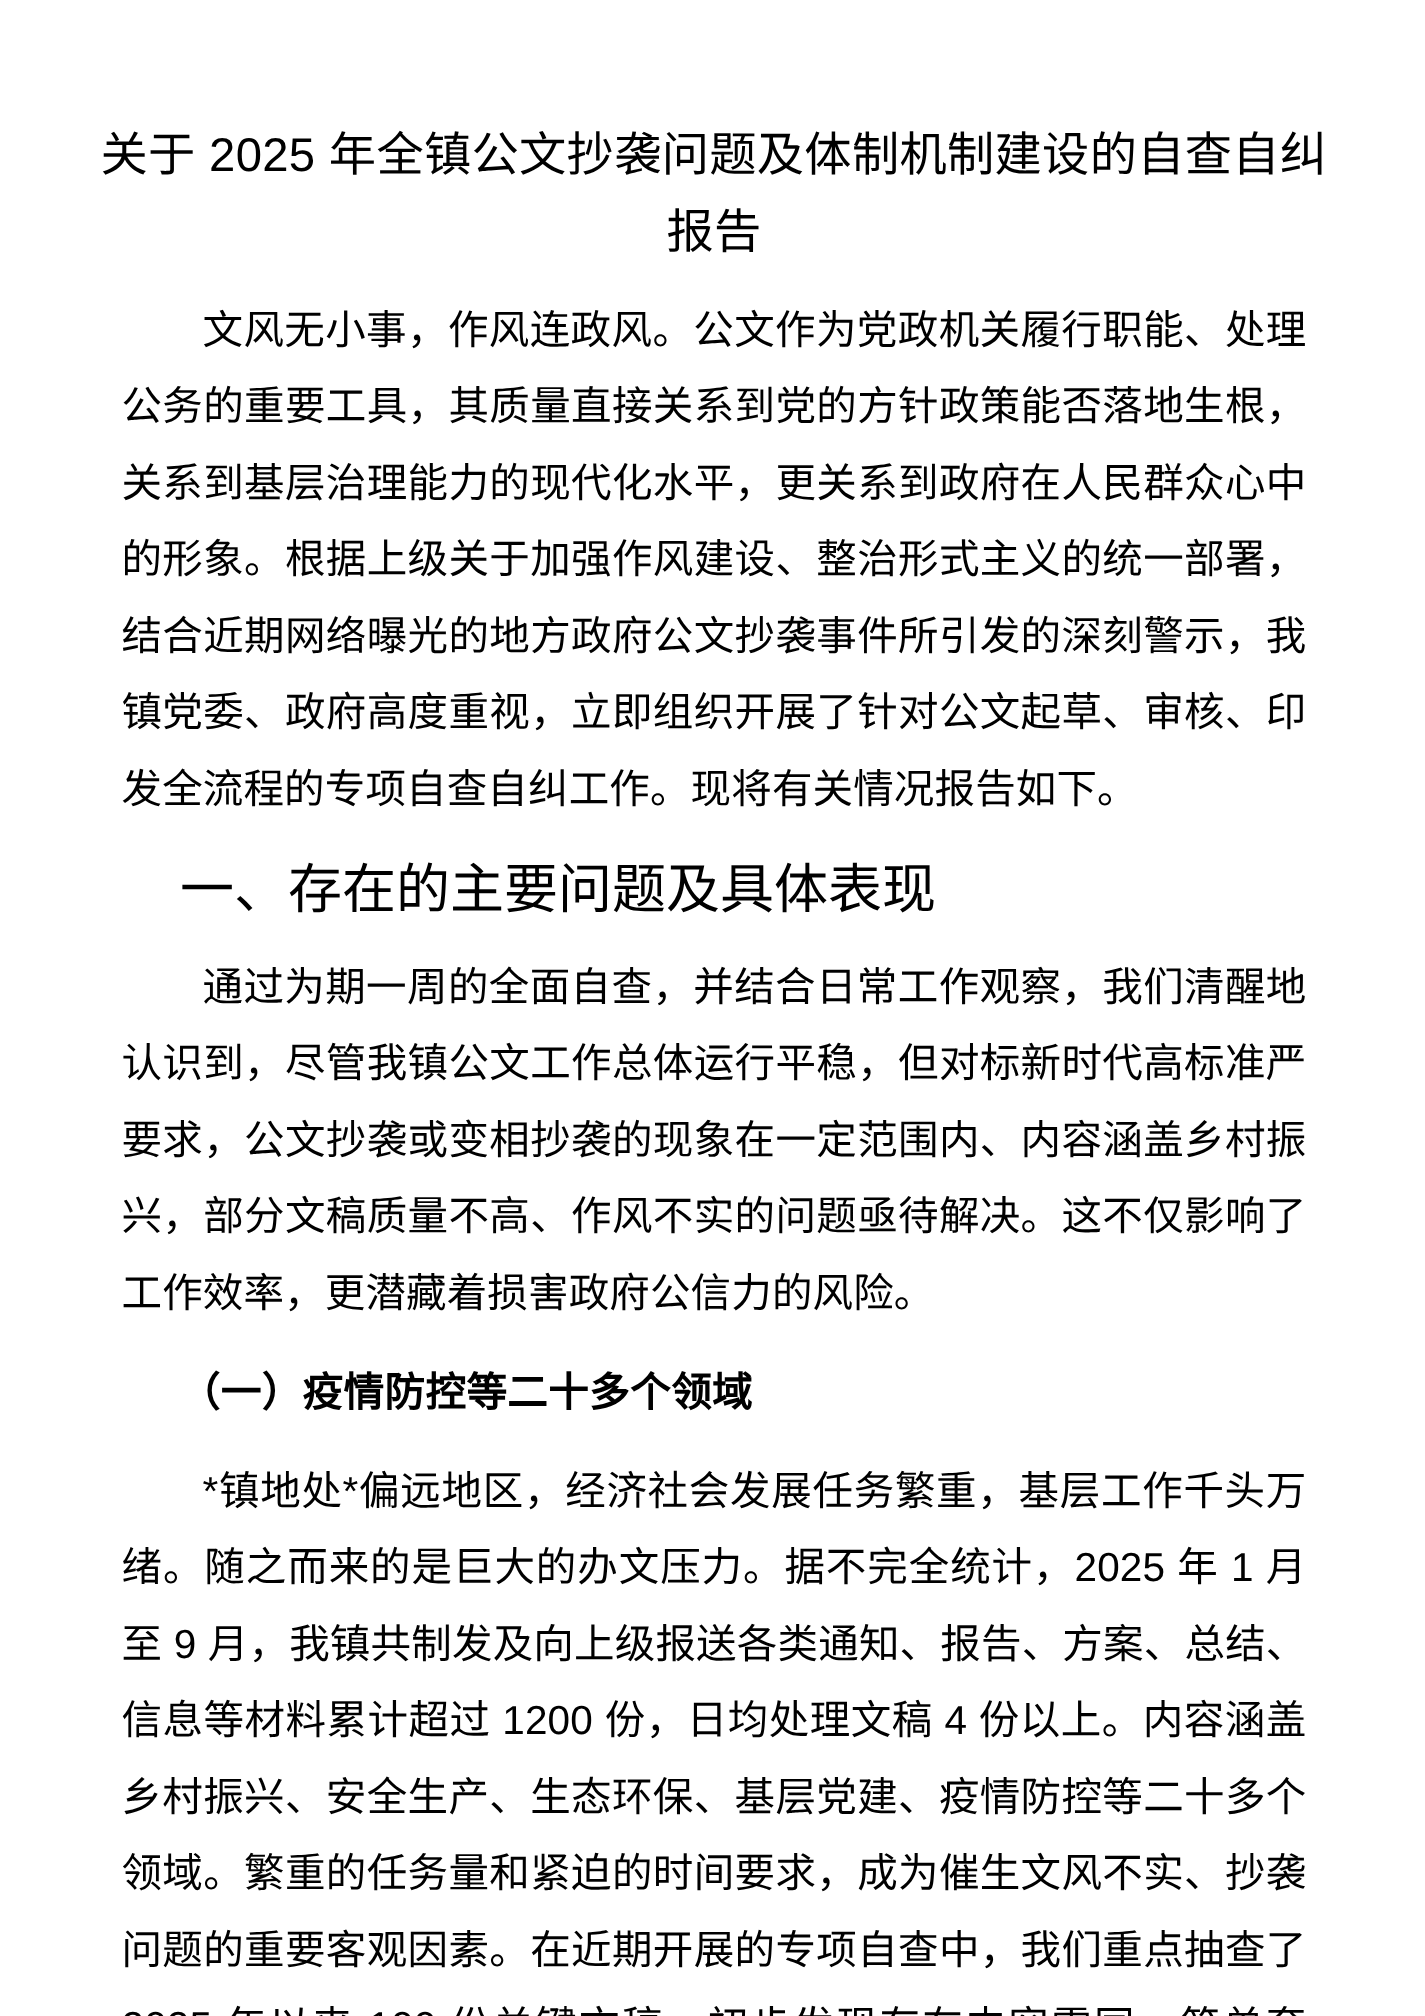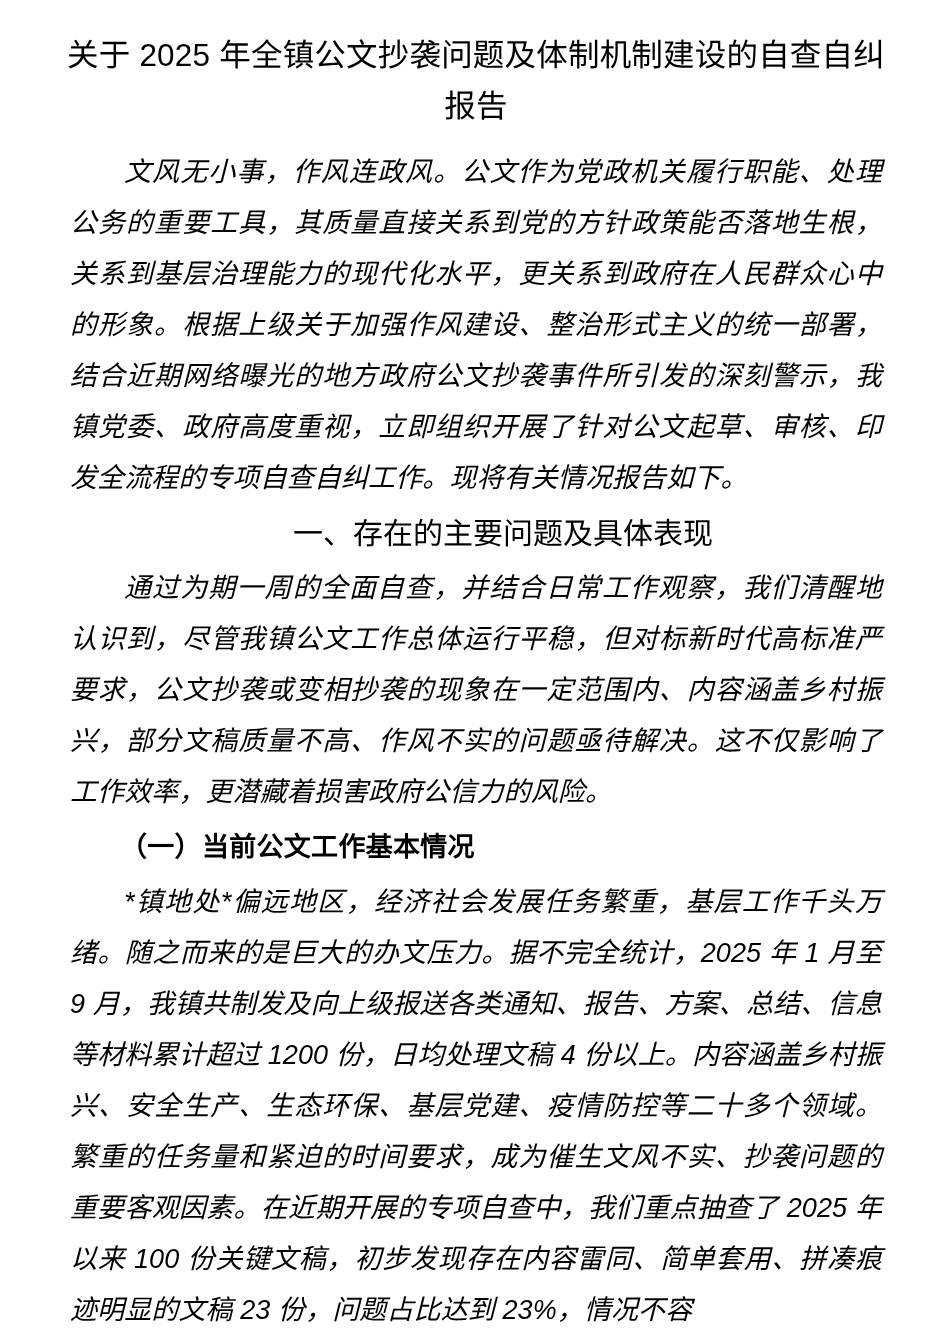--- a/index.html
+++ b/index.html
@@ -27,47 +27,45 @@
     top: 0;
     width: 820px;
   }
   .doc-title {
     font-size: 31.5px;
     line-height: 51px;
     font-weight: 400;
     text-align: center;
     letter-spacing: 0.2px;
     margin: 0;
-    padding-top: 30px;
+    padding-top: 78px;
     word-break: break-all;
   }
   .para {
     font-size: 27px;
     line-height: 51px;
     font-weight: 400;
     text-align: justify;
     text-align-last: left;
     text-justify: inter-character;
-    margin: 4px;
+    margin: 15px;
     text-indent: 54px;
     word-break: break-all;
     letter-spacing: 0.1px;
-    font-style: italic;
   }
   .para.first-body {
     margin-top: 15px;
   }
   .heading-num {
-    font-size: 30px;
+    font-size: 36px;
     line-height: 51px;
     font-weight: 400;
     margin: 0;
     text-indent: 54px;
     word-break: break-all;
-    text-align: center;
   }
   .heading-sub {
     font-size: 27px;
     line-height: 51px;
     font-weight: 700;
     margin: 0;
     text-indent: 54px;
     word-break: break-all;
     letter-spacing: 0.3px;
   }
@@ -79,18 +77,18 @@
   <div class="content">
 
     <h1 class="doc-title">关于 2025 年全镇公文抄袭问题及体制机制建设的自查自纠报告</h1>
 
     <p class="para first-body">文风无小事，作风连政风。公文作为党政机关履行职能、处理公务的重要工具，其质量直接关系到党的方针政策能否落地生根，关系到基层治理能力的现代化水平，更关系到政府在人民群众心中的形象。根据上级关于加强作风建设、整治形式主义的统一部署，结合近期网络曝光的地方政府公文抄袭事件所引发的深刻警示，我镇党委、政府高度重视，立即组织开展了针对公文起草、审核、印发全流程的专项自查自纠工作。现将有关情况报告如下。</p>
 
     <p class="heading-num">一、存在的主要问题及具体表现</p>
 
     <p class="para">通过为期一周的全面自查，并结合日常工作观察，我们清醒地认识到，尽管我镇公文工作总体运行平稳，但对标新时代高标准严要求，公文抄袭或变相抄袭的现象在一定范围内、内容涵盖乡村振兴，部分文稿质量不高、作风不实的问题亟待解决。这不仅影响了工作效率，更潜藏着损害政府公信力的风险。</p>
 
-    <p class="heading-sub">（一）当前公文工作基本情况</p>
+    <p class="heading-sub">（一）疫情防控等二十多个领域</p>
 
     <p class="para">*镇地处*偏远地区，经济社会发展任务繁重，基层工作千头万绪。随之而来的是巨大的办文压力。据不完全统计，2025 年 1 月至 9 月，我镇共制发及向上级报送各类通知、报告、方案、总结、信息等材料累计超过 1200 份，日均处理文稿 4 份以上。内容涵盖乡村振兴、安全生产、生态环保、基层党建、疫情防控等二十多个领域。繁重的任务量和紧迫的时间要求，成为催生文风不实、抄袭问题的重要客观因素。在近期开展的专项自查中，我们重点抽查了 2025 年以来 100 份关键文稿，初步发现存在内容雷同、简单套用、拼凑痕迹明显的文稿 23 份，问题占比达到 23%，情况不容</p>
 
   </div>
 </div>
 
 </body></html>

